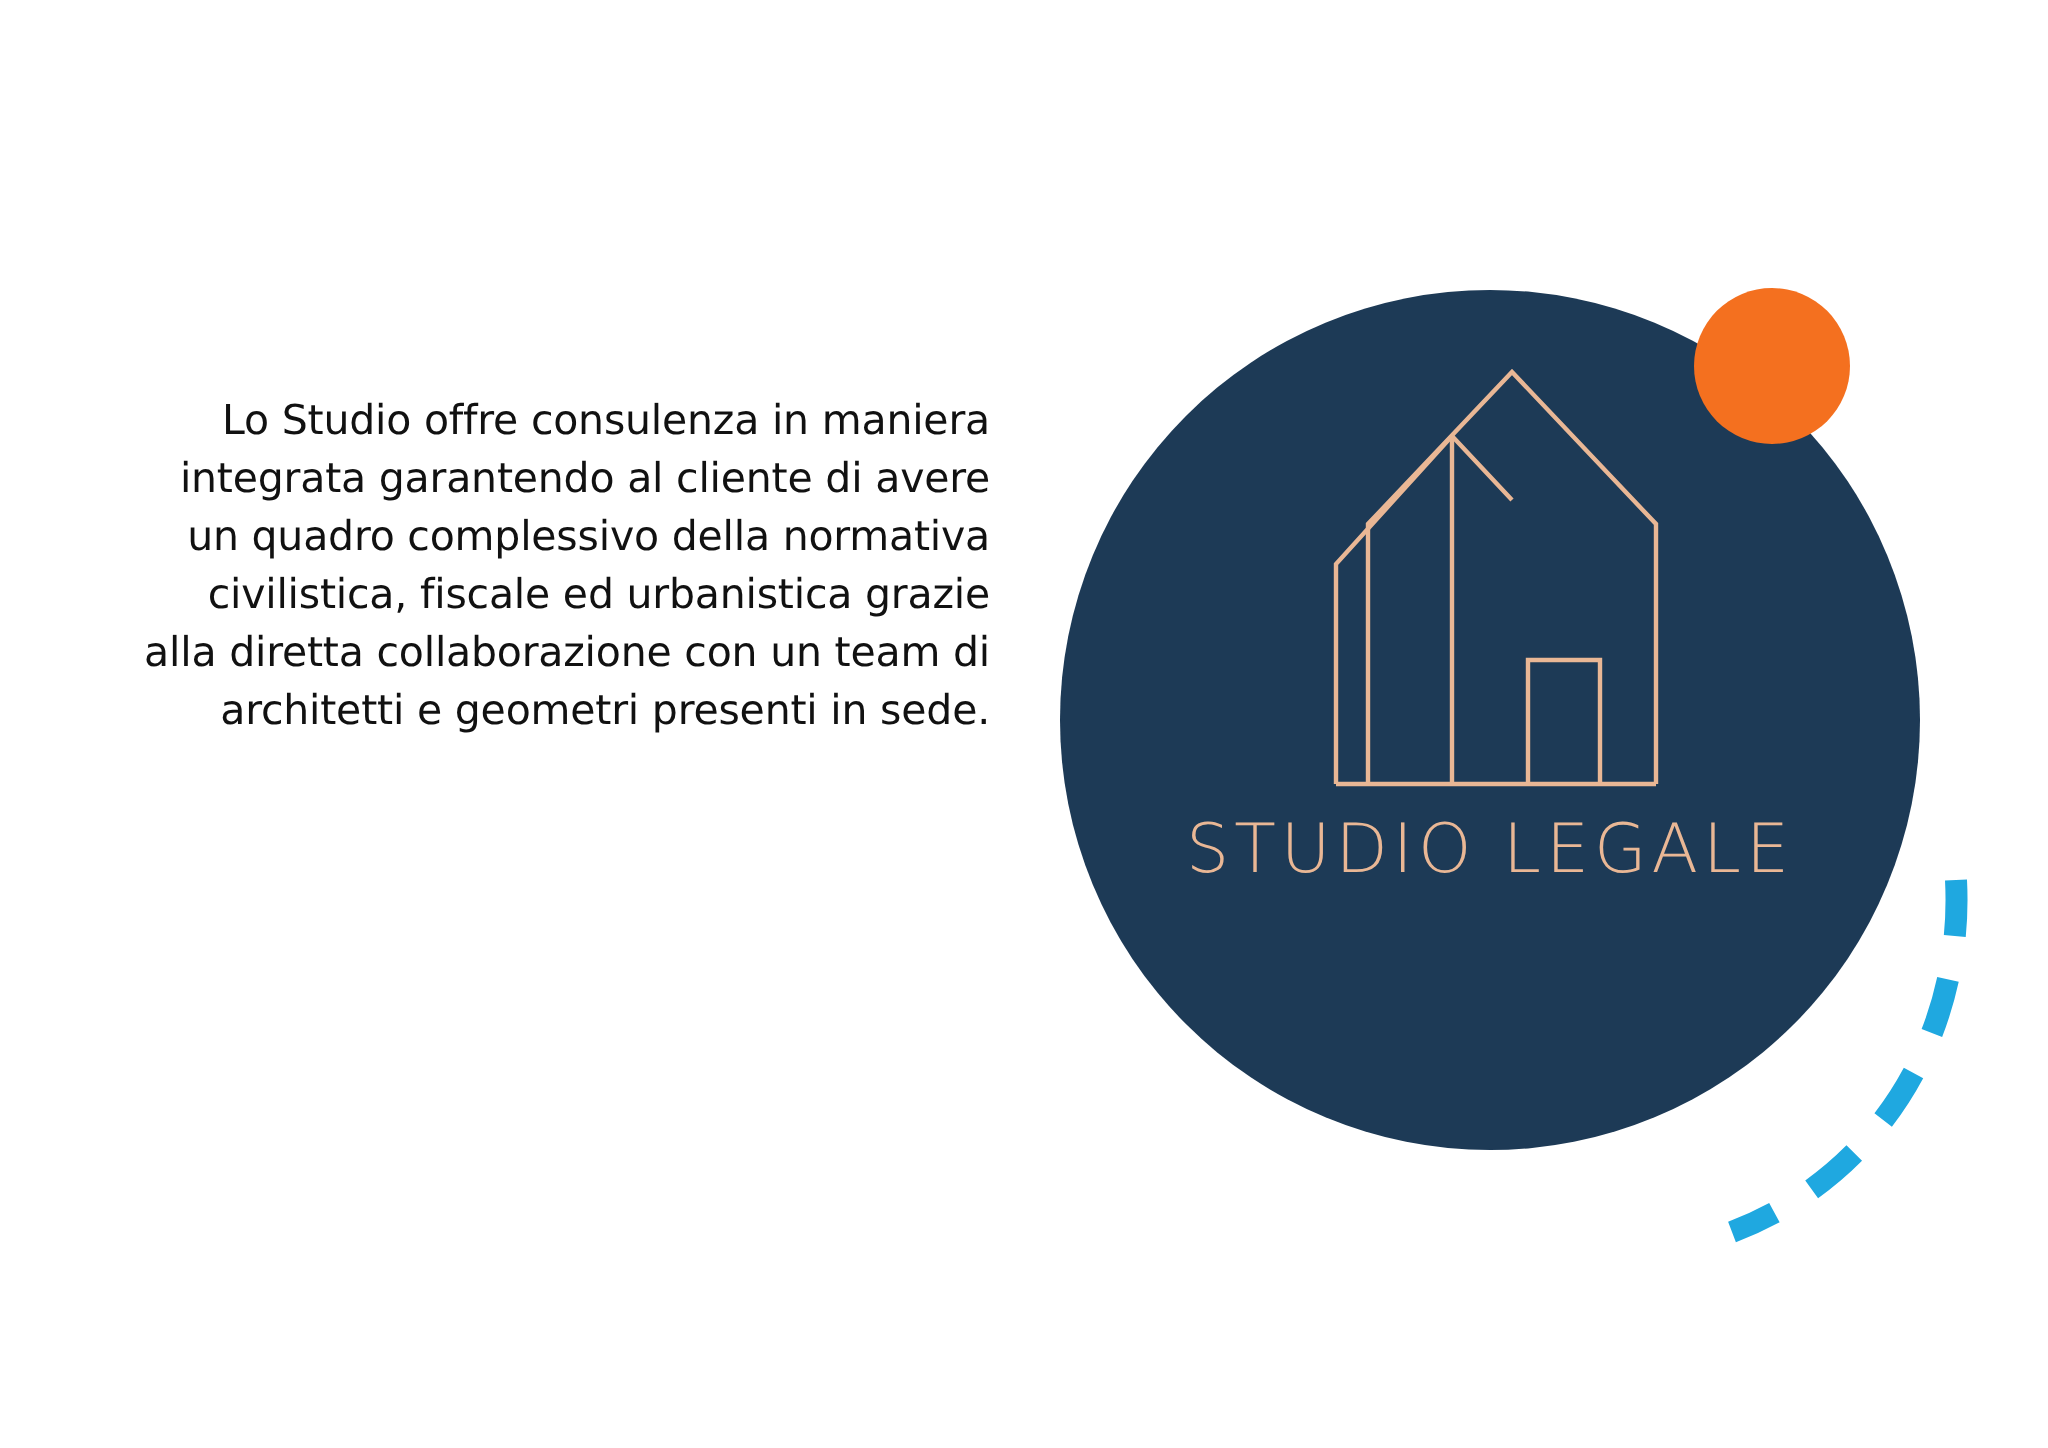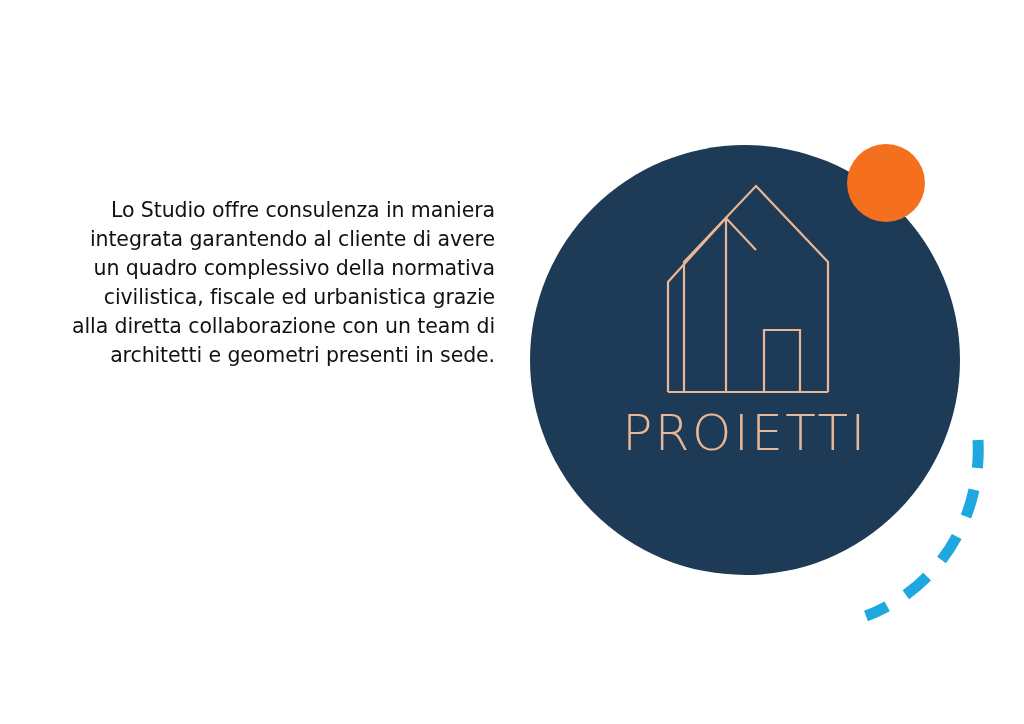--- a/index.html
+++ b/index.html
@@ -121,21 +121,21 @@
 
       <path d="M66 48 V222" stroke="#e9b795" stroke-width="2.2" fill="none"></path>
 
       <path d="M8 222 H168" stroke="#e9b795" stroke-width="2.2" fill="none"></path>
 
       <path d="M104 222 V160 H140 V222" stroke="#e9b795" stroke-width="2.2" fill="none" stroke-linejoin="miter"></path>
     </svg>
   </div>
 
   <div class="logo-text">
-    <div class="logo-line2">PROIETTI</div>
+    <div class="logo-line1">STUDIO LEGALE</div>
   </div>
 
   <div class="dashes">
     <svg width="240" height="220" viewBox="0 0 240 220" fill="none" xmlns="http://www.w3.org/2000/svg">
       <path d="M228 20 C232 96 190 168 116 196" stroke="#1fa8e0" stroke-width="11" fill="none" stroke-linecap="butt" stroke-dasharray="28 22"></path>
     </svg>
   </div>
 
 </div>
 

